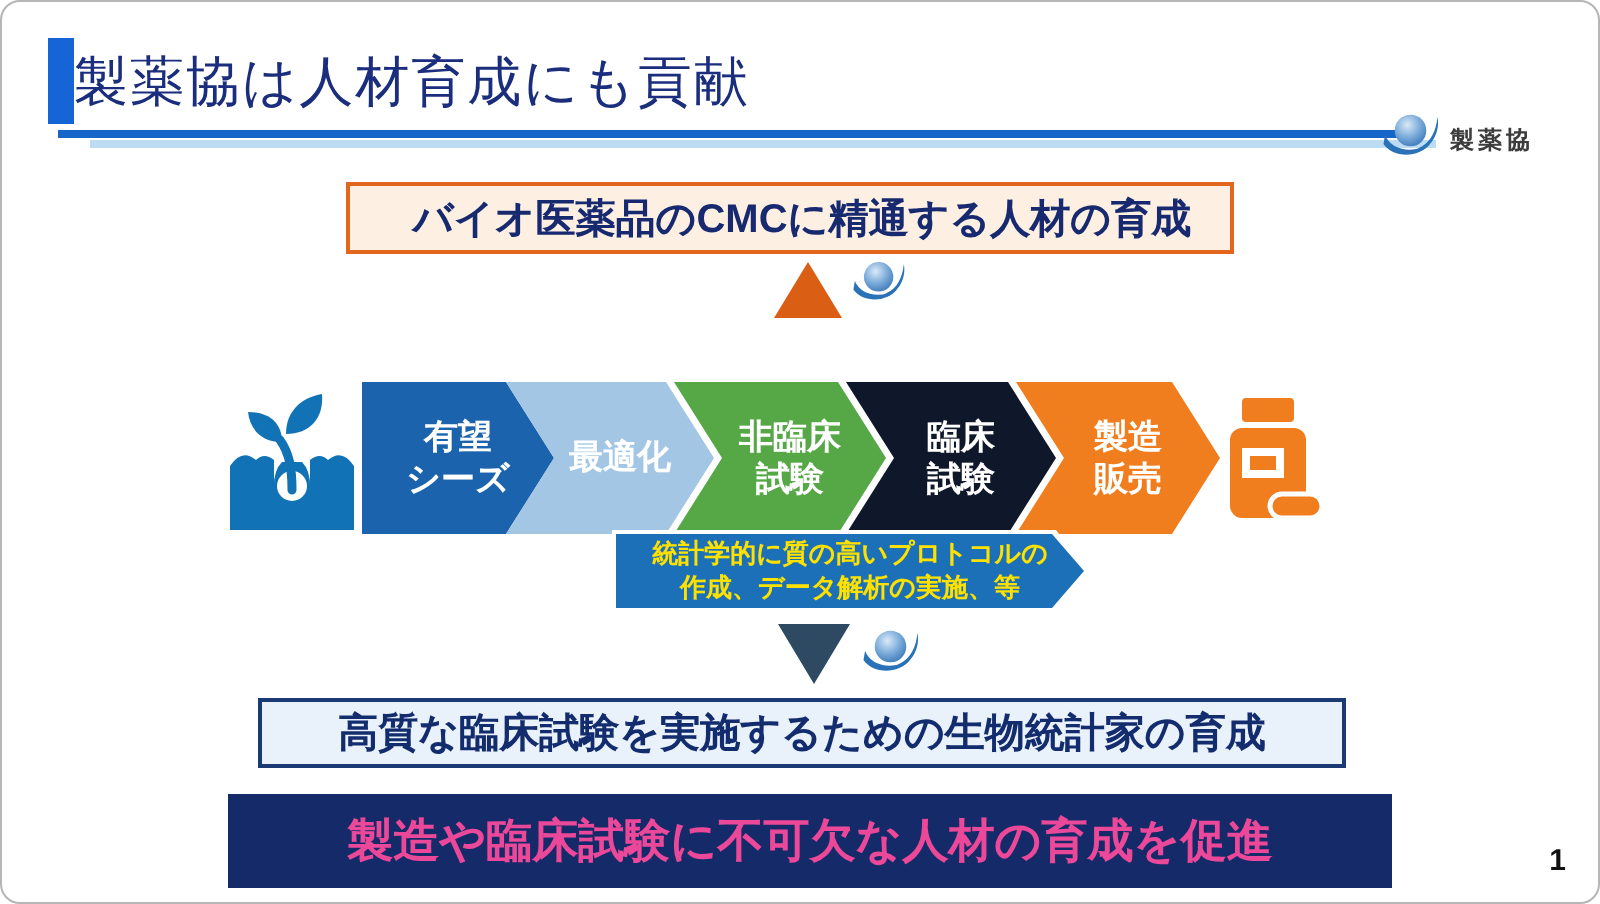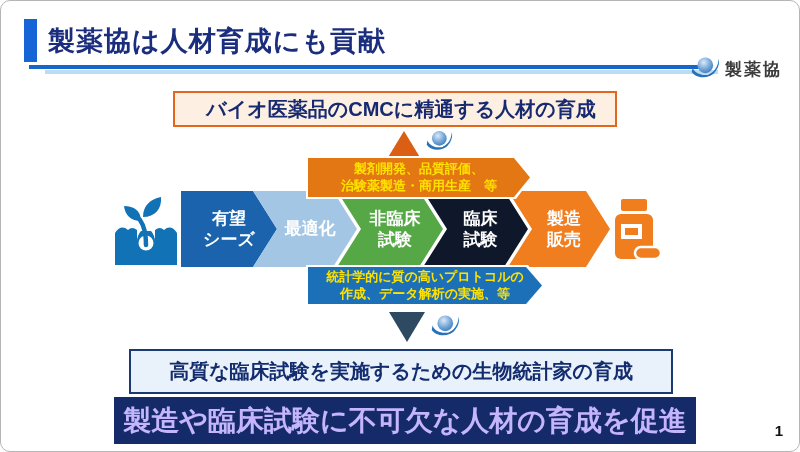--- a/index.html
+++ b/index.html
@@ -2,32 +2,32 @@
 <html><head>
 <meta charset="utf-8">
 <style>
   html,body{margin:0;padding:0;background:#fff;}
   body{font-family:"Liberation Sans","DejaVu Sans",sans-serif;}
   .slide{position:relative;width:800px;height:452px;background:#fff;border:1px solid #b5b5b5;border-radius:10px;box-sizing:border-box;overflow:hidden;}
   .abs{position:absolute;box-sizing:border-box;}
 
   
   .accent-rect{left:23px;top:18px;width:13px;height:43px;background:#1565d6;}
-  .slide-title{left:47px;top:22px;font-size:27px;font-weight:700;color:#1b2d7d;letter-spacing:1px;white-space:nowrap;}
+  .slide-title{left:36px;top:22px;font-size:27px;font-weight:400;color:#1b2d7d;letter-spacing:1px;white-space:nowrap;}
   .rule-dark{left:28px;top:64px;width:670px;height:4px;background:#1566c8;}
   .rule-light{left:44px;top:69px;width:673px;height:4px;background:#bcdcf4;}
 
   
   .logo-wrap{left:690px;top:53px;display:flex;align-items:center;gap:4px;}
-  .logo-text{font-size:17px;font-weight:700;color:#3c3c3c;letter-spacing:2px;}
+  .logo-text{font-size:12px;font-weight:700;color:#3c3c3c;letter-spacing:2px;}
 
   
   .box-cmc{left:172px;top:90px;width:444px;height:36px;background:#fdf0e3;border:2px solid #e2661b;display:flex;align-items:center;justify-content:center;font-size:20px;font-weight:800;color:#172a70;white-space:nowrap;padding-left:12px;}
-  .box-biostat{left:128px;top:348px;width:544px;height:45px;background:#e9f1fb;border:2px solid #1b3a74;display:flex;align-items:center;justify-content:center;font-size:20px;font-weight:800;color:#132c6e;white-space:nowrap;}
-  .banner{left:113px;top:396px;width:582px;height:47px;background:#152a68;display:flex;align-items:center;justify-content:center;font-size:28px;font-weight:800;color:#c4b5fd;white-space:nowrap;}
+  .box-biostat{left:128px;top:348px;width:544px;height:35px;background:#e9f1fb;border:2px solid #1b3a74;display:flex;align-items:center;justify-content:center;font-size:20px;font-weight:800;color:#132c6e;white-space:nowrap;}
+  .banner{left:113px;top:396px;width:582px;height:47px;background:#152a68;display:flex;align-items:center;justify-content:center;font-size:23px;font-weight:800;color:#ec4899;white-space:nowrap;}
 
   
   .tri-up{left:386px;top:130px;width:0;height:0;border-left:17px solid transparent;border-right:17px solid transparent;border-bottom:28px solid #da5e14;}
   .tri-down{left:388px;top:311px;width:0;height:0;border-left:18px solid transparent;border-right:18px solid transparent;border-top:30px solid #2e4a63;}
 
   
   .callout{overflow:visible;}
   .callout,.callout-inner{clip-path:polygon(0 0,calc(100% - 16px) 0,100% 50%,calc(100% - 16px) 100%,0 100%);}
   .callout{background:#fff;}
   .callout-inner{position:absolute;left:2px;top:2px;right:2px;bottom:2px;display:flex;flex-direction:column;align-items:center;justify-content:center;line-height:1.3;font-size:13px;font-weight:800;color:#ffe100;white-space:nowrap;}
@@ -88,26 +88,20 @@
 
   <div class="abs tri-up"></div>
   <div class="abs globe-mid">
     <svg width="28" height="25" viewBox="0 0 40 34">
       <circle cx="19" cy="14" r="10.5" fill="url(#gsphere)"></circle>
       <path d="M2 17 C6 27 20 30 32 23 C24 33 7 32 1 23 Z" fill="#2a72b8"></path>
       <path d="M24 26 C33 22 36 14 37 5 C39 15 33 25 25 28 Z" fill="#2a72b8"></path>
     </svg>
   </div>
 
-  <div class="abs callout callout-top">
-    <div class="callout-inner">
-      <span>製剤開発、品質評価、</span>
-      <span>治験薬製造・商用生産　等</span>
-    </div>
-  </div>
 
   <div class="abs icon-plant">
     <svg width="62" height="68" viewBox="0 0 62 68">
       <path d="M0 36 Q6 27 13 33 Q17 29 22 33 L22 46 Q22 38 26 34 L36 34 Q40 38 40 46 L40 33 Q45 29 49 33 Q56 27 62 36 L62 68 L0 68 Z" fill="#1173b5"></path>
       <path d="M22 68 L22 46 Q22 36 31 36 Q40 36 40 46 L40 68 Z" fill="#1173b5"></path>
       <circle cx="31" cy="46" r="7.5" fill="#fff"></circle>
       <path d="M31 48 C31 38 30 30 25 23" stroke="#1173b5" stroke-width="4.5" fill="none" stroke-linecap="round"></path>
       <path d="M26 24 C16 24 10 18 9 9 C19 9 26 14 26 24 Z" fill="#1173b5"></path>
       <path d="M28 20 C28 9 35 2 46 0 C47 12 40 20 28 20 Z" fill="#1173b5"></path>
     </svg>

